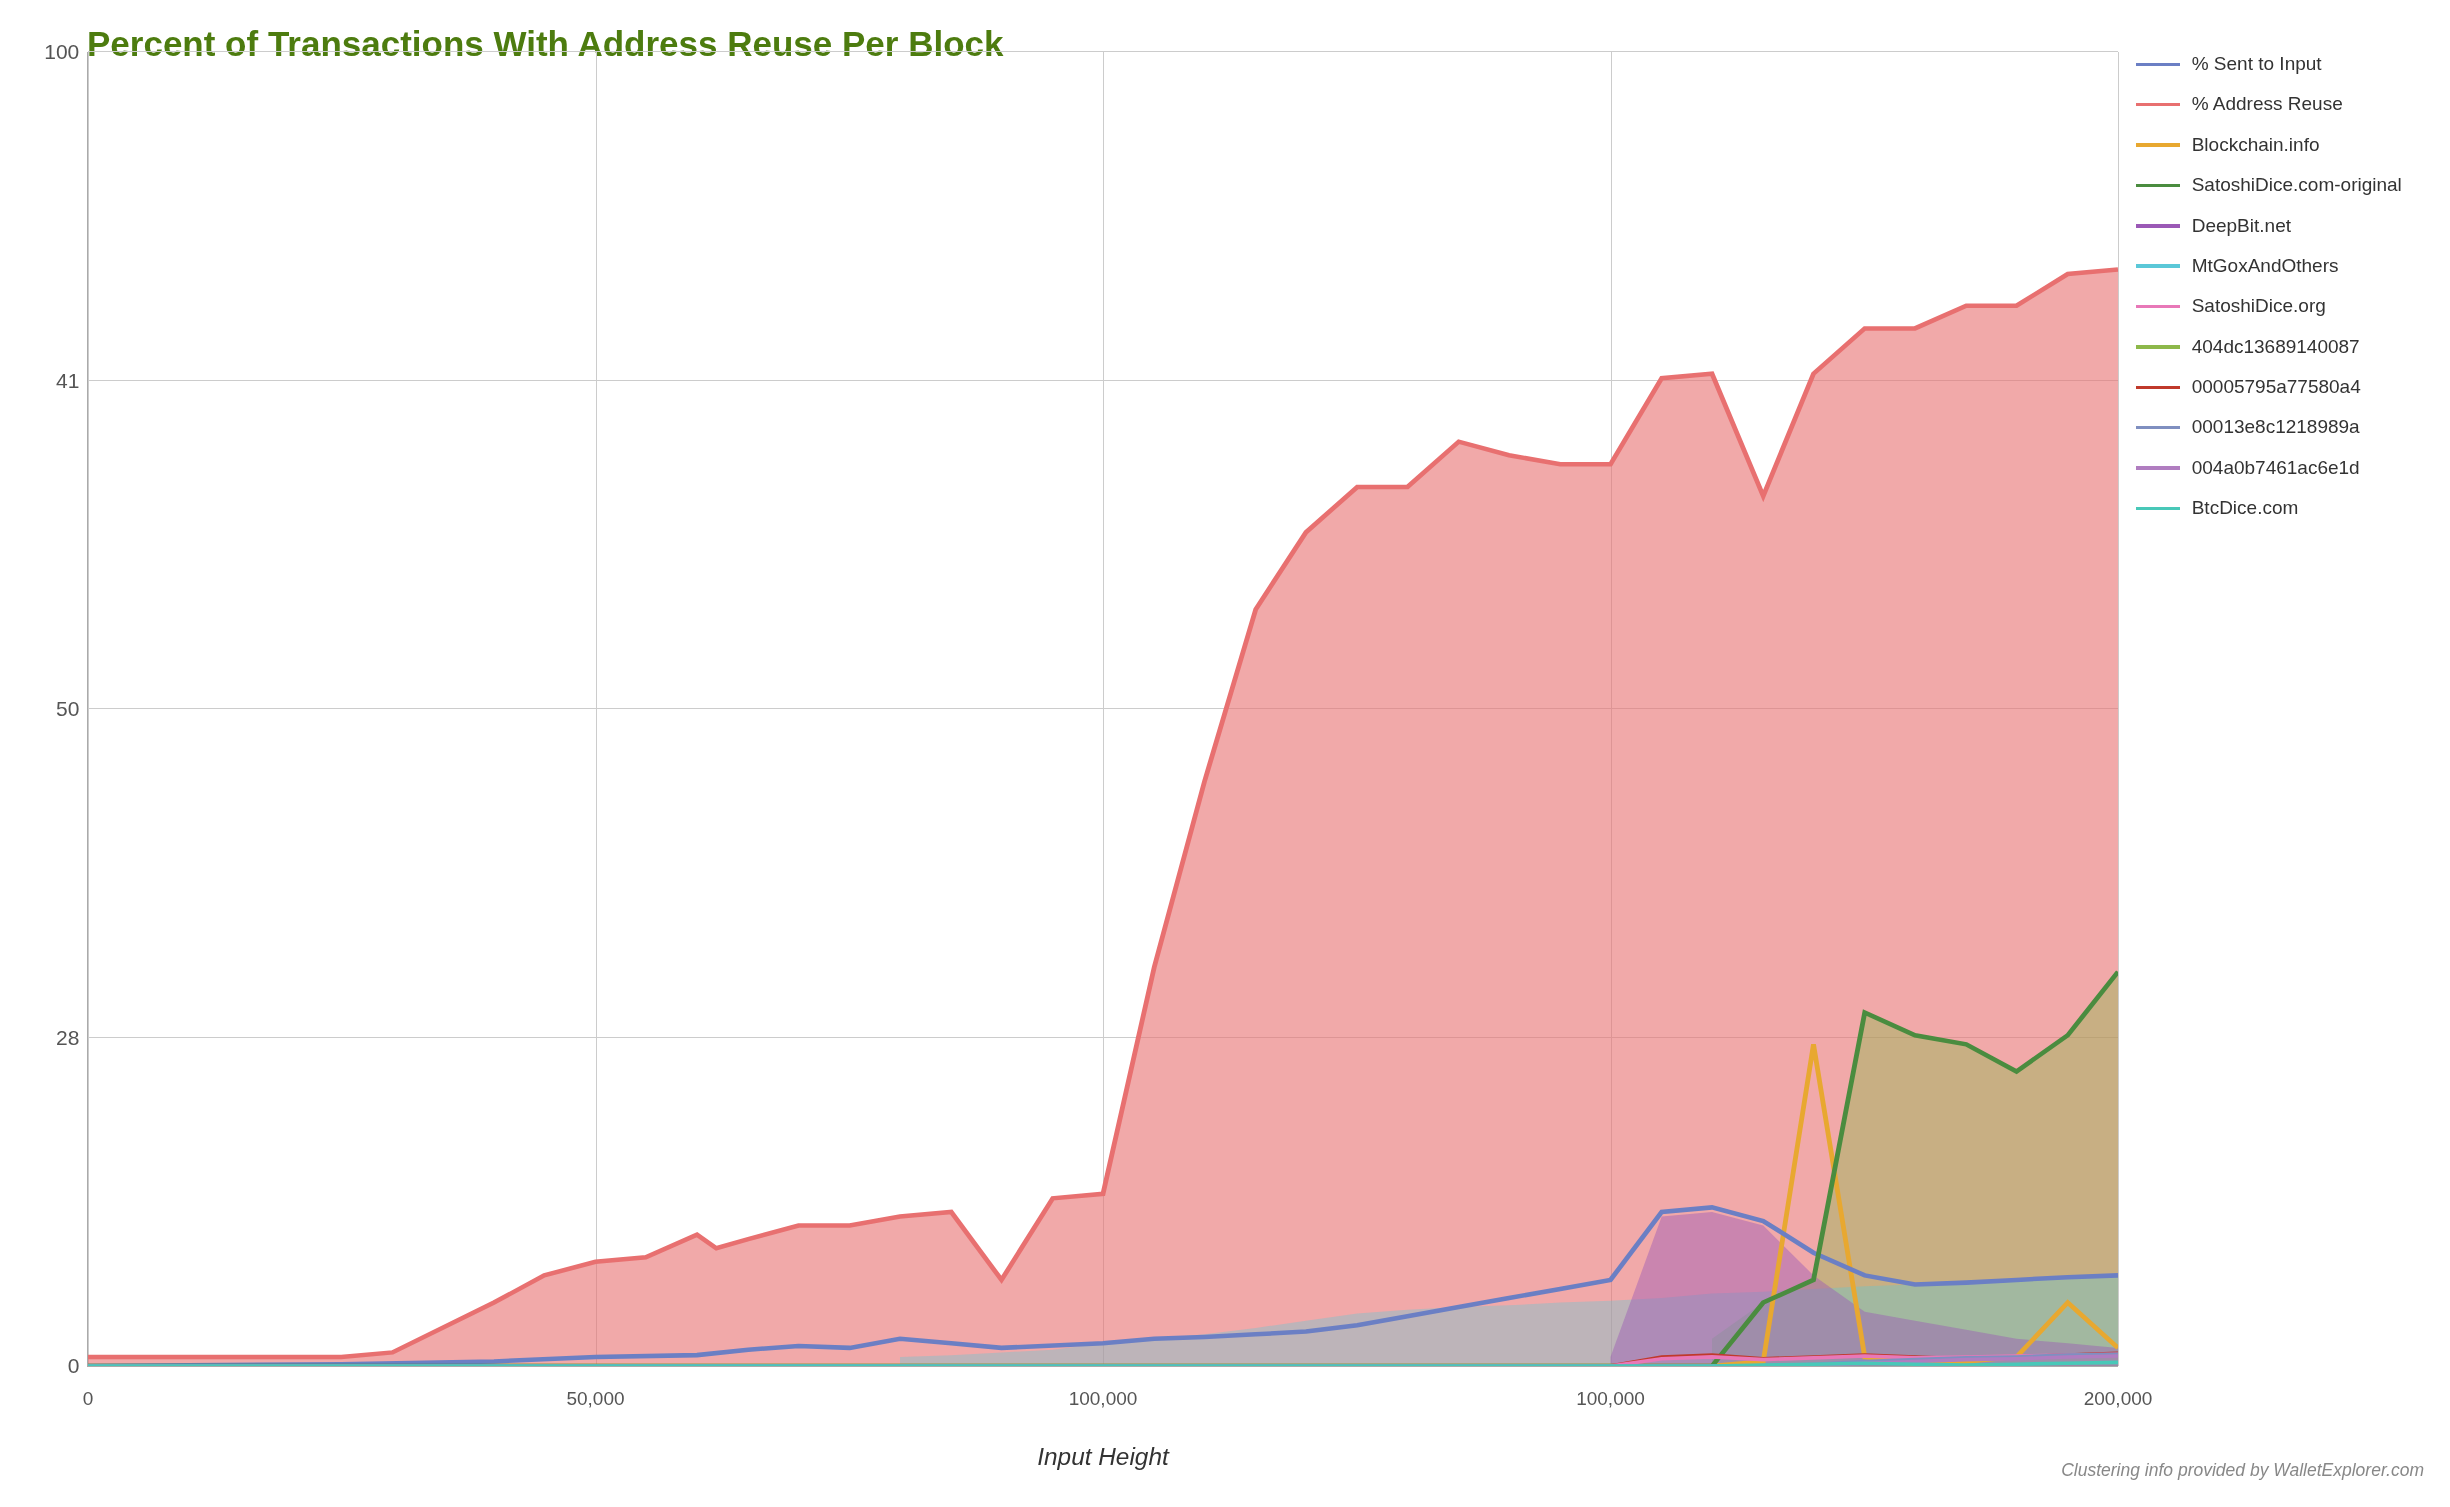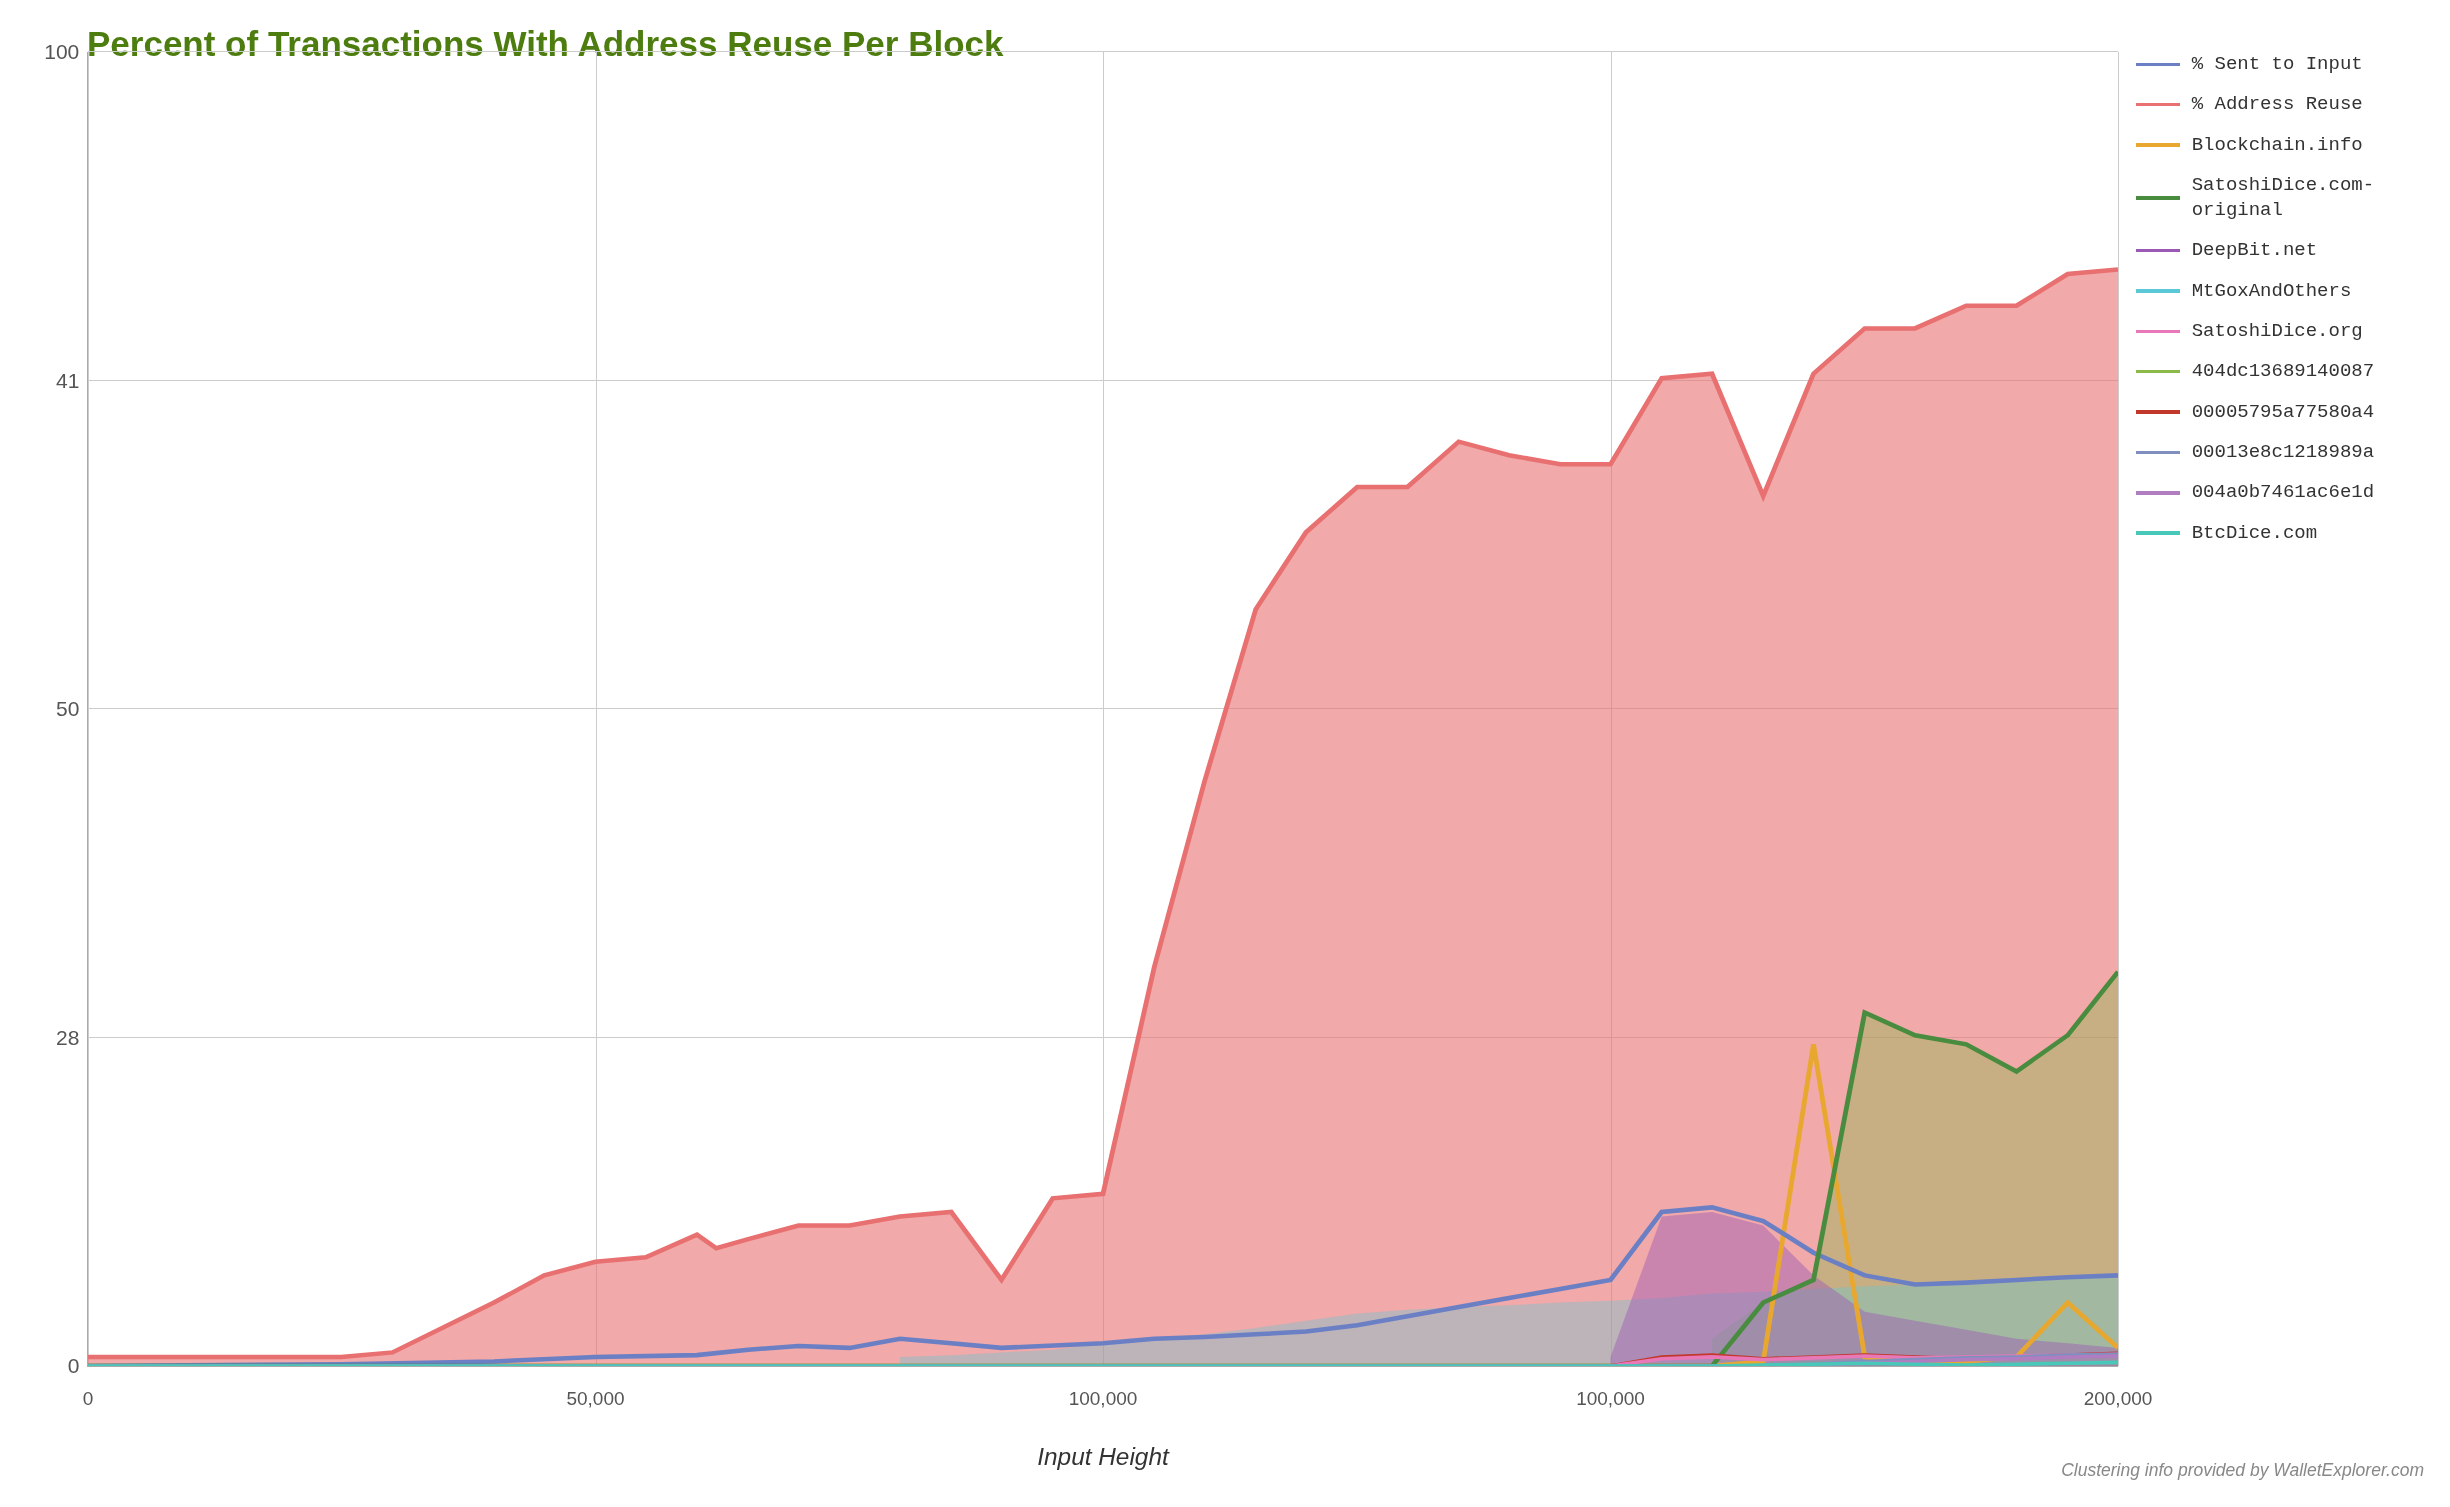--- a/index.html
+++ b/index.html
@@ -77,21 +77,20 @@
       right: 17.5px;
       width: 297px;
       font-size: 19px;
       color: #333;
     }
     .legend-item {
       display: flex;
       align-items: center;
       margin-bottom: 15.7px;
       line-height: 1.3;
-      font-family: Liberation Mono, monospace;
     }
     .legend-line {
       width: 44px;
       height: 3.5px;
       margin-right: 12.2px;
       flex-shrink: 0;
     }
     .watermark {
       position: absolute;
       bottom: 26px;

